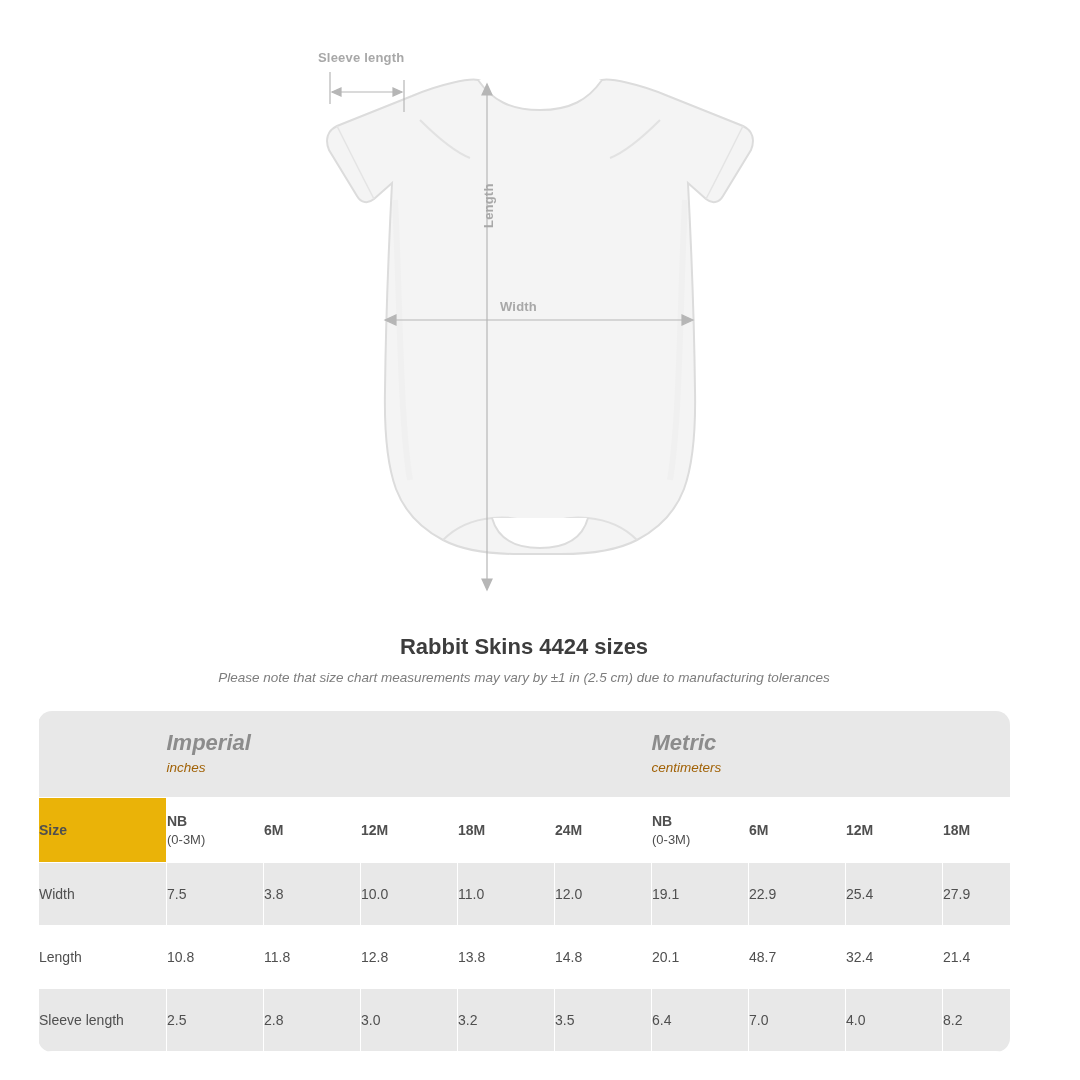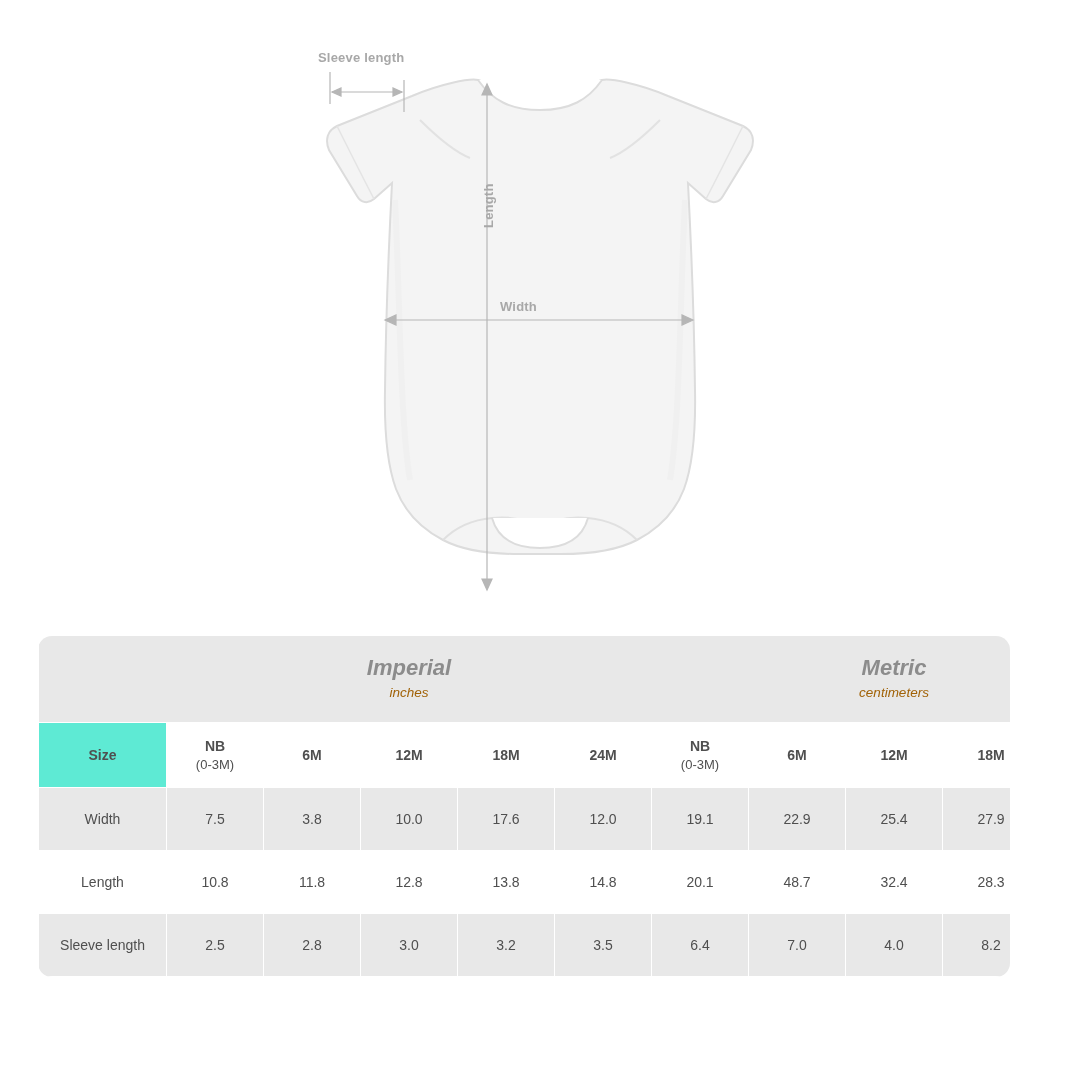--- a/index.html
+++ b/index.html
@@ -80,21 +80,20 @@
     overflow: hidden;
   }
   table.size-table {
     width: 1004px;
     border-collapse: collapse;
     table-layout: fixed;
   }
   table.size-table td,
   table.size-table th {
     border: 1px solid #ffffff;
-    text-align: center;
     vertical-align: middle;
     font-size: 14px;
     color: #4f4f4f;
     font-weight: normal;
     padding: 0;
   }
   
   tr.system-row td {
     background: #e8e8e8;
     height: 86px;
@@ -116,21 +115,21 @@
   
   tr.size-row td {
     background: #ffffff;
     height: 64px;
     font-weight: bold;
     color: #4f4f4f;
     font-size: 14px;
     line-height: 1.35;
   }
   tr.size-row td.row-head {
-    background: #5eead4;
+    background: #eab308;
   }
   .sub {
     font-size: 13px;
     font-weight: normal;
     display: block;
   }
   
   tr.data-row td {
     height: 62px;
   }
@@ -217,20 +216,24 @@
         <polygon points="385,320 396,315 396,325"></polygon>
         <polygon points="693,320 682,315 682,325"></polygon>
       </g>
     </svg>
 
     <div class="dim-label dim-sleeve">Sleeve length</div>
     <div class="dim-label dim-width">Width</div>
     <div class="dim-label dim-length">Length</div>
   </div>
 
+  <div class="title-block">
+    <h1 class="chart-title">Rabbit Skins 4424 sizes</h1>
+    <p class="chart-note">Please note that size chart measurements may vary by ±1 in (2.5 cm) due to manufacturing tolerances</p>
+  </div>
 
   <div class="table-wrap">
     <table class="size-table">
       <colgroup>
         <col class="col-head">
         <col class="col-cell">
           <col class="col-cell">
           <col class="col-cell">
           <col class="col-cell">
           <col class="col-cell">
@@ -290,40 +293,40 @@
           <td>
             
           </td>
         </tr>
 
         <tr class="data-row alt">
           <td class="row-head">Width</td>
           <td>7.5</td>
           <td>3.8</td>
           <td>10.0</td>
-          <td>17.6</td>
+          <td>11.0</td>
           <td>12.0</td>
           <td>19.1</td>
           <td>22.9</td>
           <td>25.4</td>
           <td>27.9</td>
           <td>30.5</td>
         </tr>
 
         <tr class="data-row plain">
           <td class="row-head">Length</td>
           <td>10.8</td>
           <td>11.8</td>
           <td>12.8</td>
           <td>13.8</td>
           <td>14.8</td>
           <td>20.1</td>
           <td>48.7</td>
           <td>32.4</td>
-          <td>28.3</td>
+          <td>21.4</td>
           <td>37.5</td>
         </tr>
 
         <tr class="data-row alt">
           <td class="row-head">Sleeve length</td>
           <td>2.5</td>
           <td>2.8</td>
           <td>3.0</td>
           <td>3.2</td>
           <td>3.5</td>

